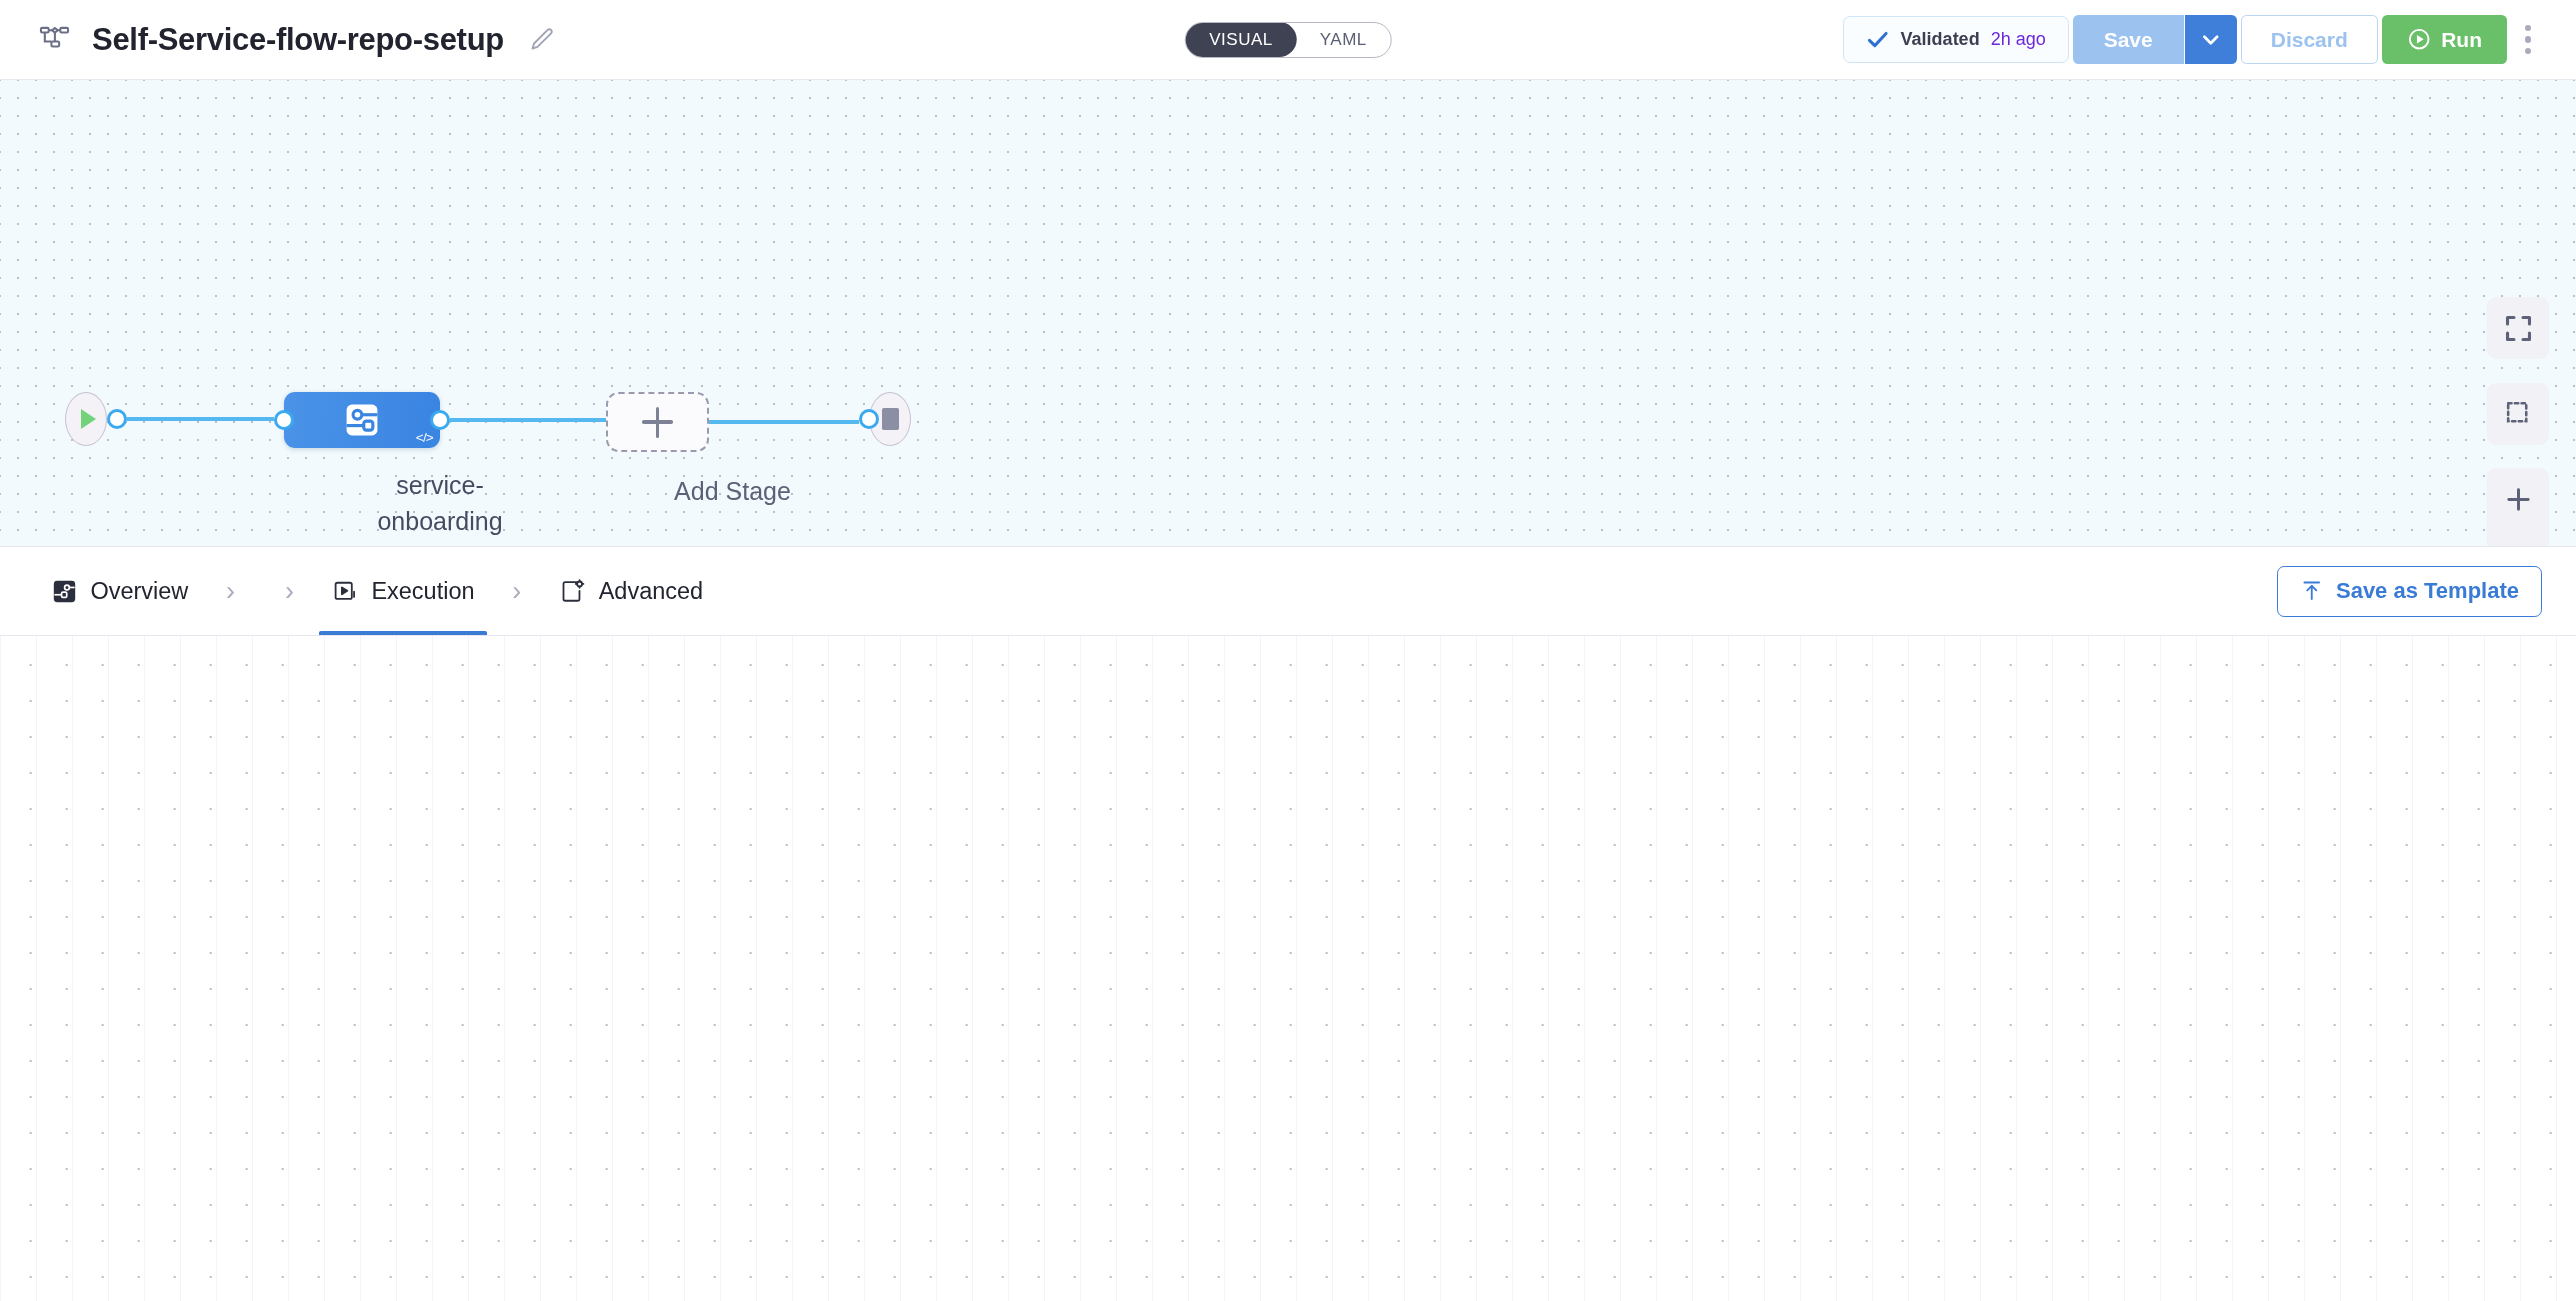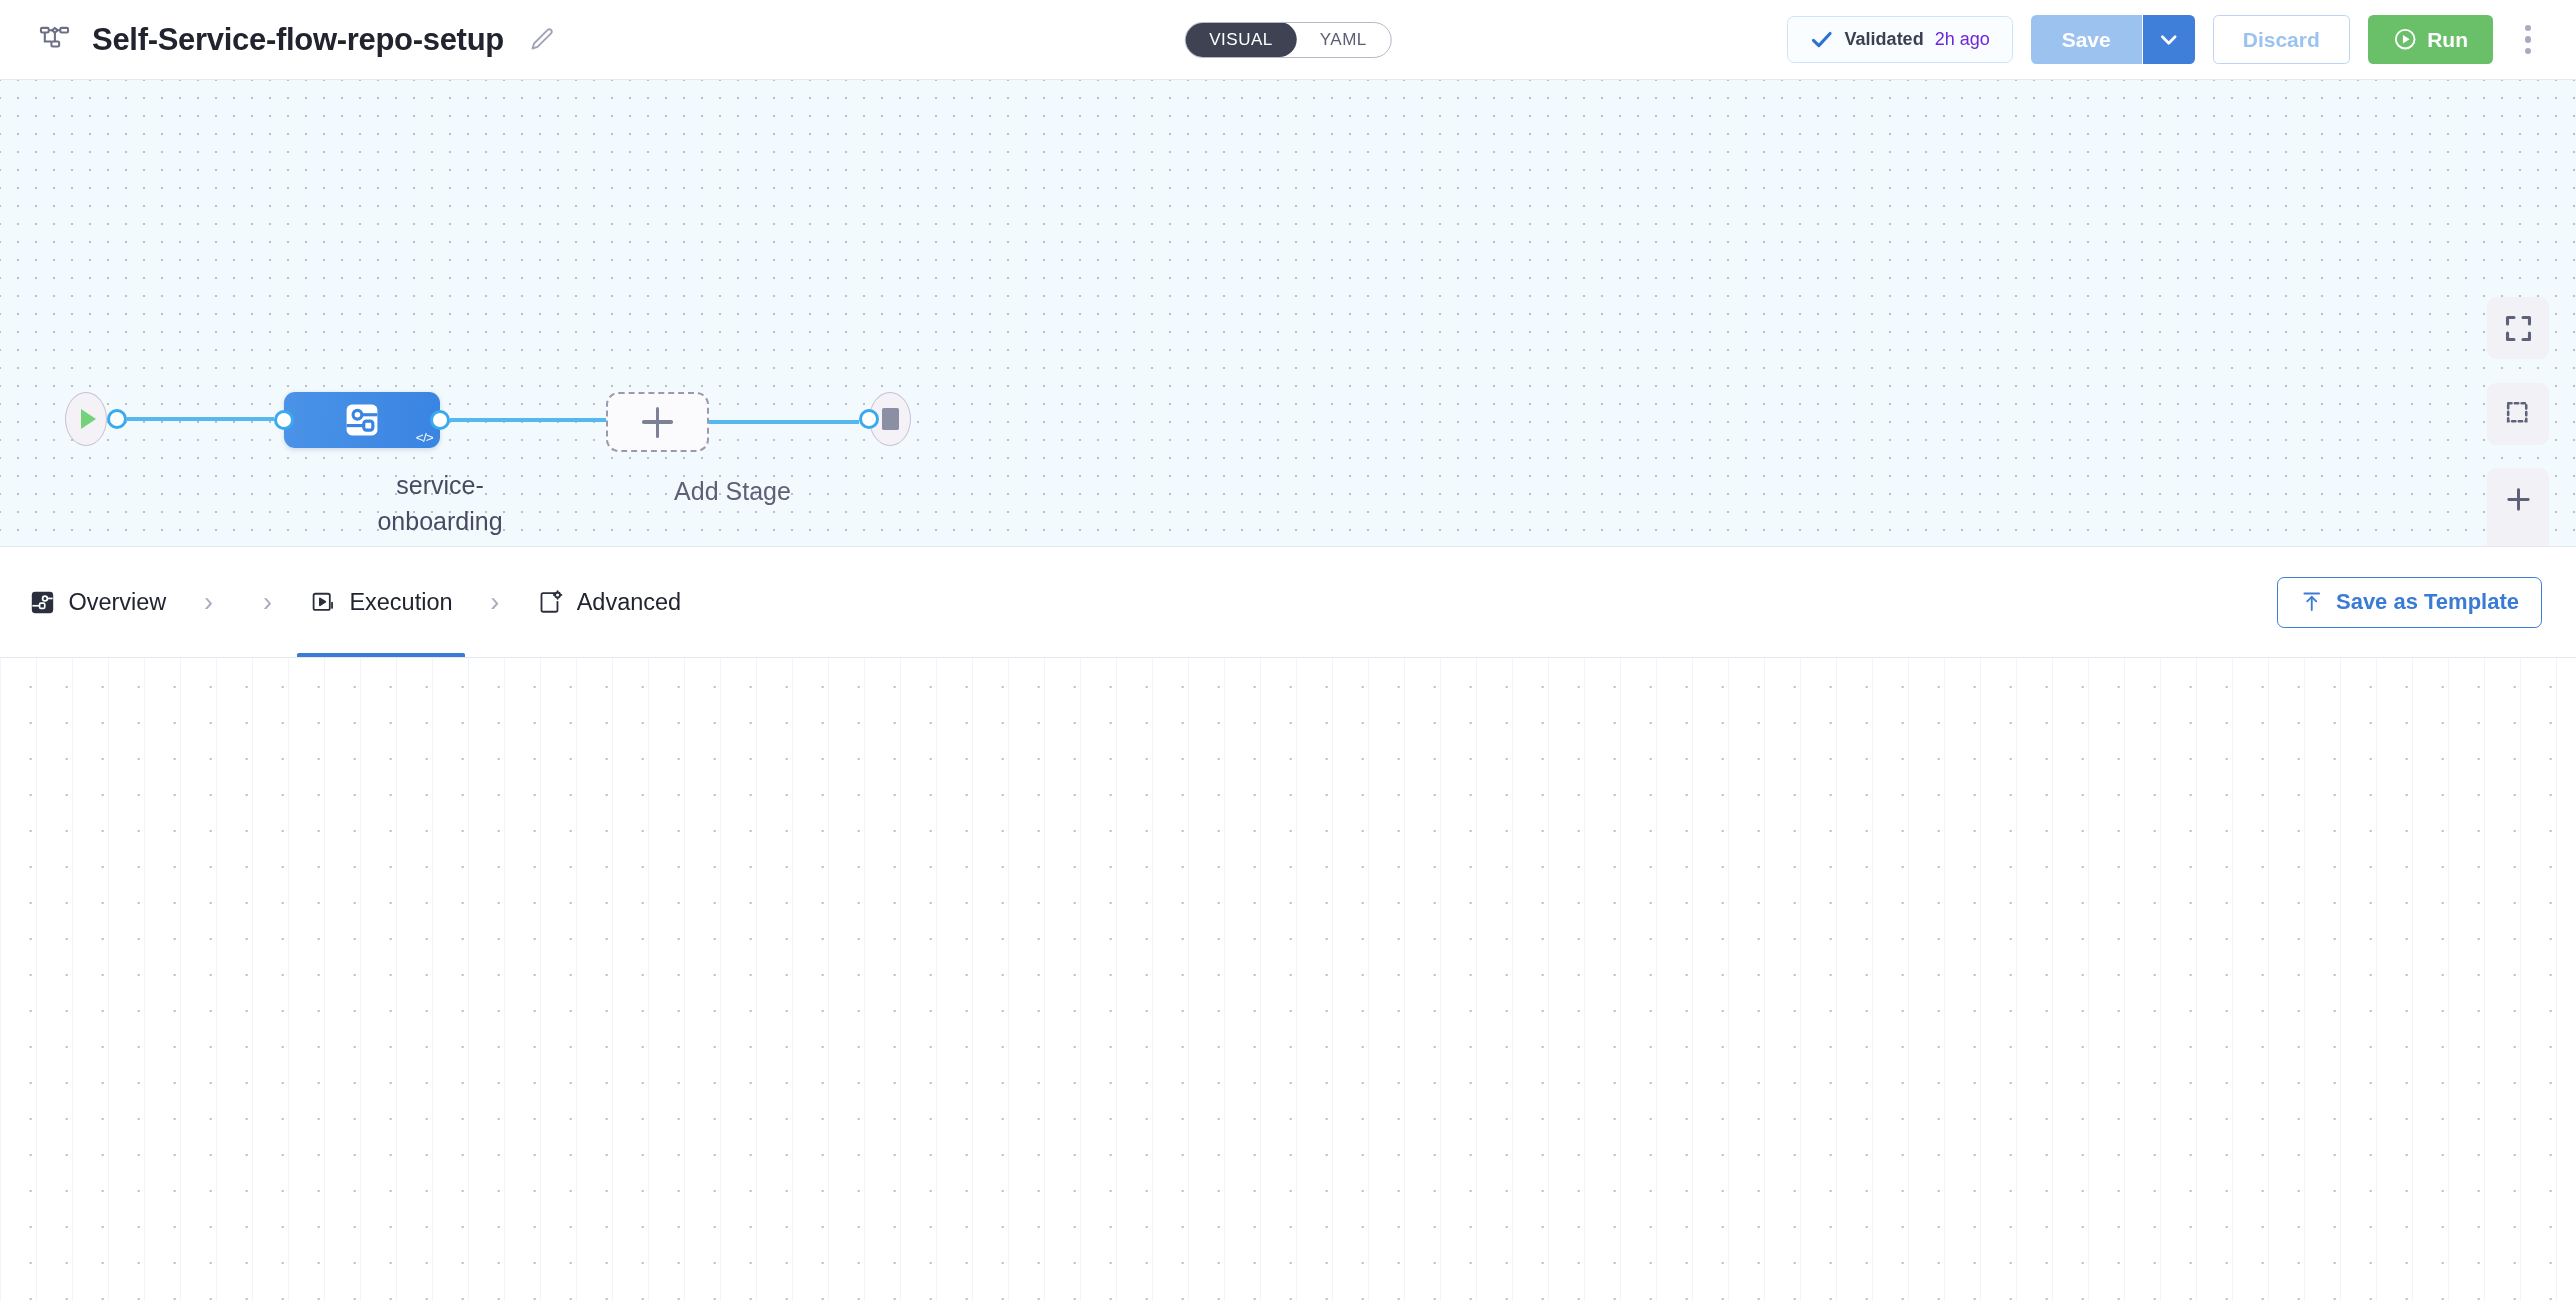--- a/index.html
+++ b/index.html
@@ -46,21 +46,21 @@
     font-size: 17px; font-weight: normal; letter-spacing: 0.5px;
     color: #5b5f73; cursor: pointer;
   }
   .mode-opt.active {
     background: #3f4253; color: #ffffff;
     border-radius: 904px; margin: -0.9px;
     padding: 0 24.4px;
   }
 
   .hdr-right {
-    margin-left: auto; display: flex; align-items: center; gap: 18px;
+    margin-left: auto; display: flex; align-items: center; gap: 4px;
   }
   .validated-badge {
     display: flex; align-items: center; gap: 11px;
     height: 47px; padding: 0 22px;
     border: 0.9px solid #cfe4f7; border-radius: 7.2px;
     background: #fafdff;
   }
   .check-icon { width: 23.5px; height: 23.5px; color: #2f6fd0; flex:0 0 auto; }
   .validated-text { font-size: 18px; font-weight: bold; color: #3b3f50; white-space: nowrap; }
   .validated-time { font-size: 18px; color: #6d28d9; white-space: nowrap; }
@@ -191,23 +191,23 @@
   .node-label {
     margin-top: 20px; text-align: center;
     font-size: 25px; color: #474b61; line-height: 1.42;
     width: 172px; word-break: break-word;
   }
   .node-label.narrow { width: 154px; }
   .node-label.add { color: #5d6076; margin-top: 22px; }
 
   
   .tabbar {
-    height: 112px; background: #ffffff;
+    height: 90px; background: #ffffff;
     border-top: 0.9px solid #e6e7ee; border-bottom: 0.9px solid #e6e7ee;
-    display: flex; align-items: center; padding: 0 34px 0 16px;
+    display: flex; align-items: center; padding: 0 34px 0 38px;
     position: relative;
   }
   .tabs { display: flex; align-items: center; height: 100%; }
   .tab {
     display: flex; align-items: center; gap: 12.7px;
     height: 100%; padding: 0 12.7px; cursor: pointer; position: relative;
     color: #22242f; font-size: 23.5px;
   }
   .tab .tab-glyph { width: 27px; height: 27px; flex: 0 0 auto; }
   .tab.active::after {

